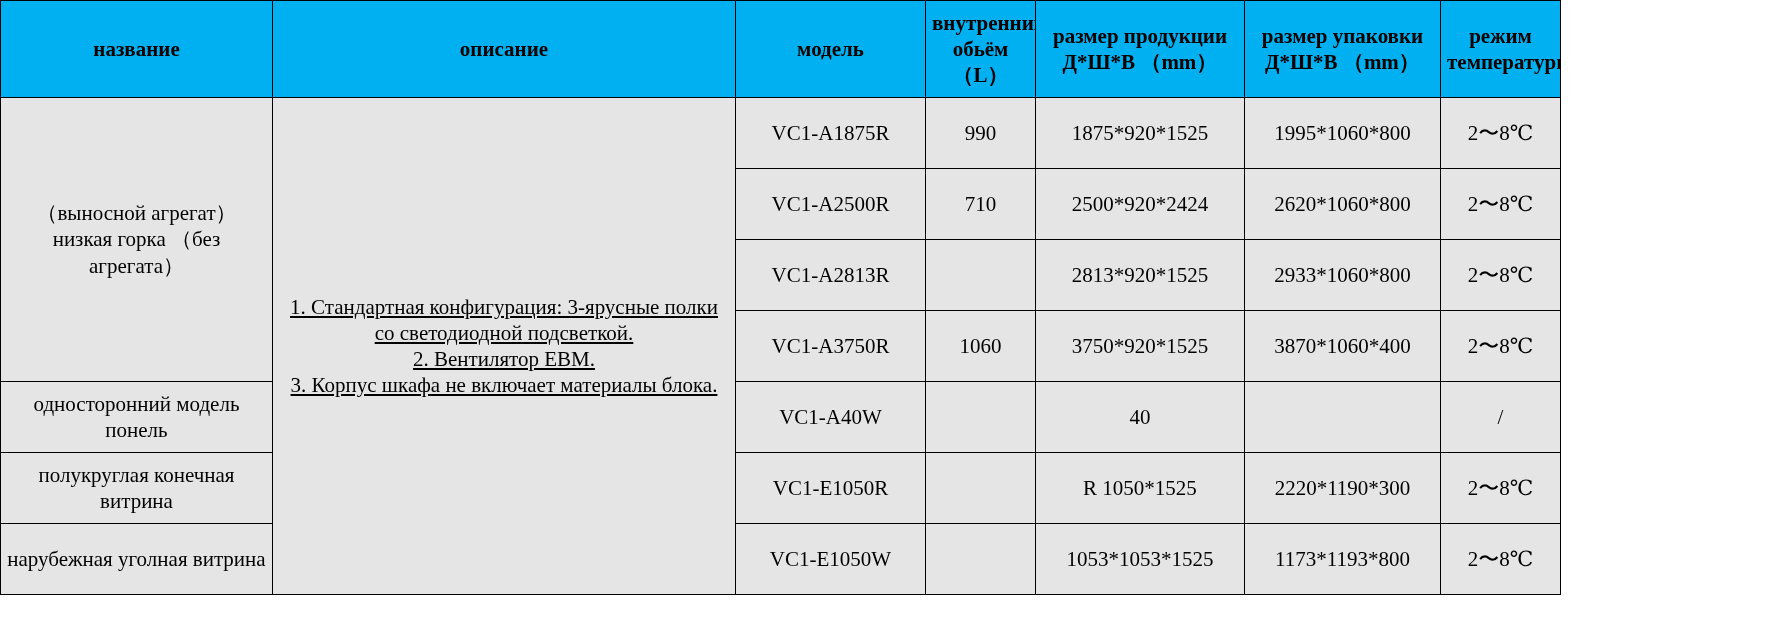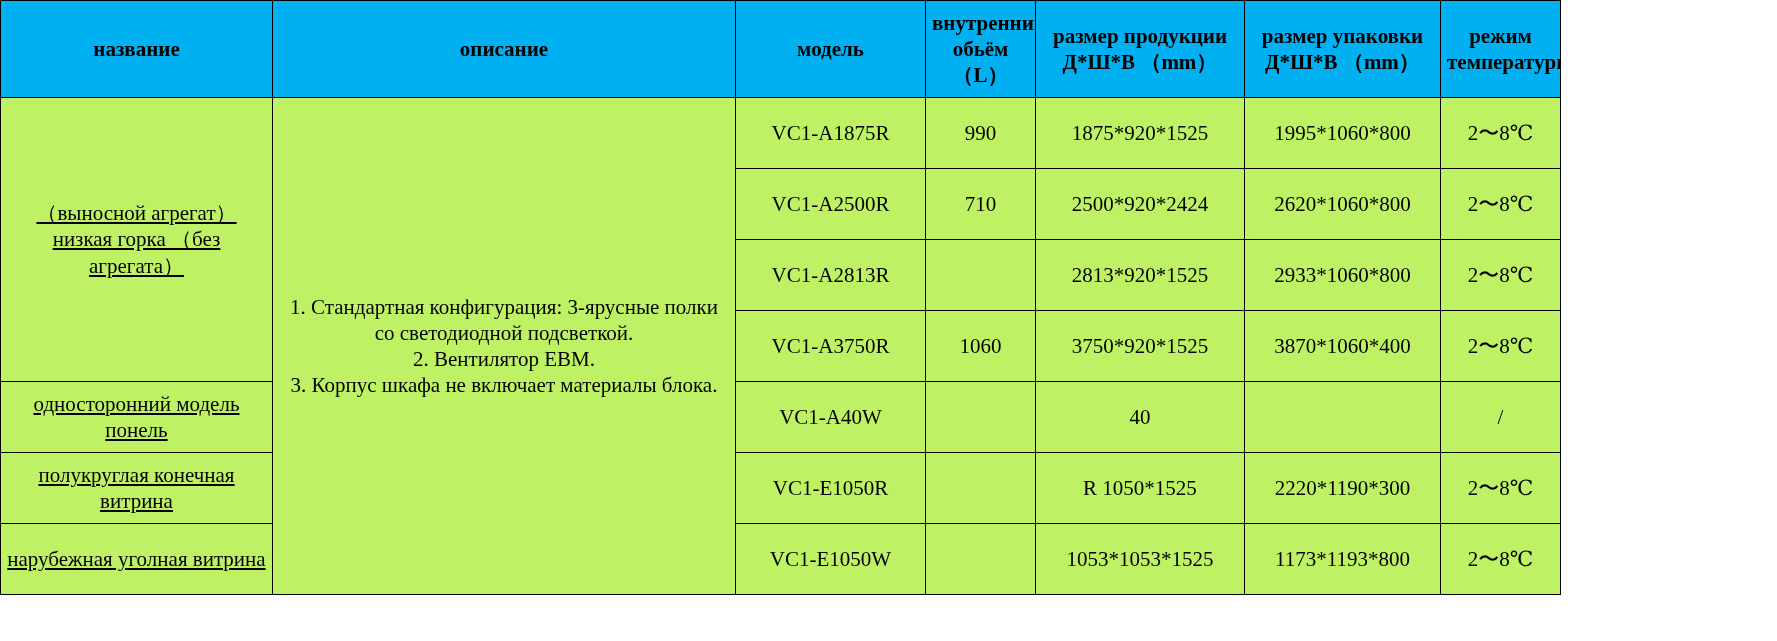--- a/index.html
+++ b/index.html
@@ -35,34 +35,34 @@
     line-height: 1.25;
     overflow: hidden;
   }
   thead th {
     background: #00b0f0;
     font-weight: bold;
     height: 92px;
     font-size: 21px;
   }
   tbody td {
-    background: #bef264;
+    background: #e5e5e5;
     height: 66px;
   }
   td.name-cell {
     text-align: left;
     padding-left: 6px;
     padding-right: 6px;
-    text-decoration: underline;
   }
   td.desc-cell {
     text-align: left;
     vertical-align: middle;
     padding-left: 10px;
     padding-right: 10px;
+    text-decoration: underline;
   }
   td.desc-cell .line {
     display: block;
     white-space: normal;
   }
   .col-name { width: 272px; }
   .col-desc { width: 463px; }
   .col-model { width: 190px; }
   .col-vol { width: 110px; }
   .col-prod { width: 209px; }

